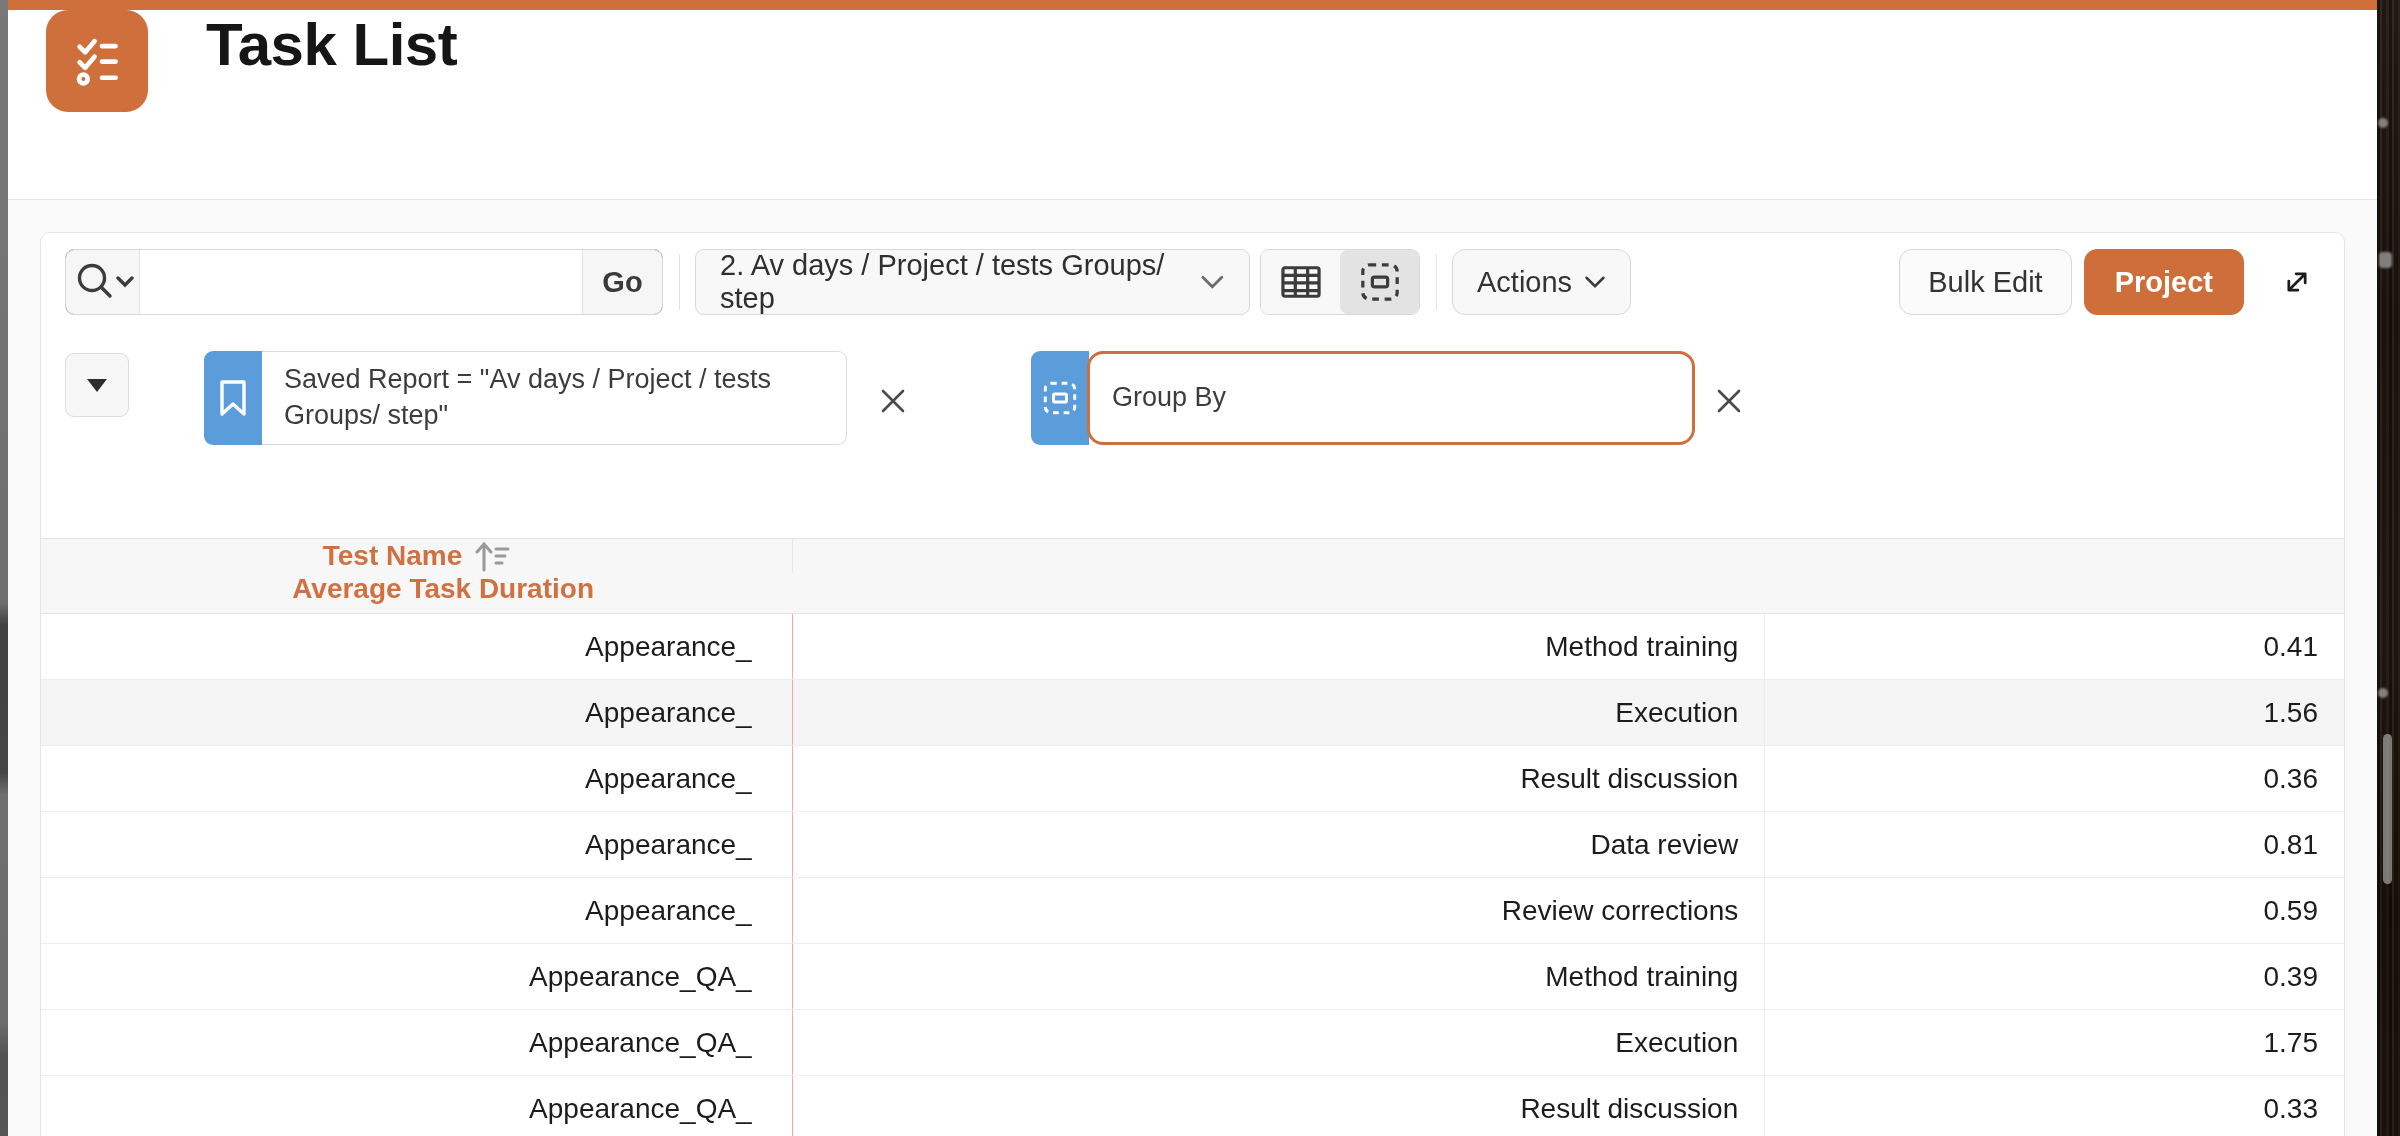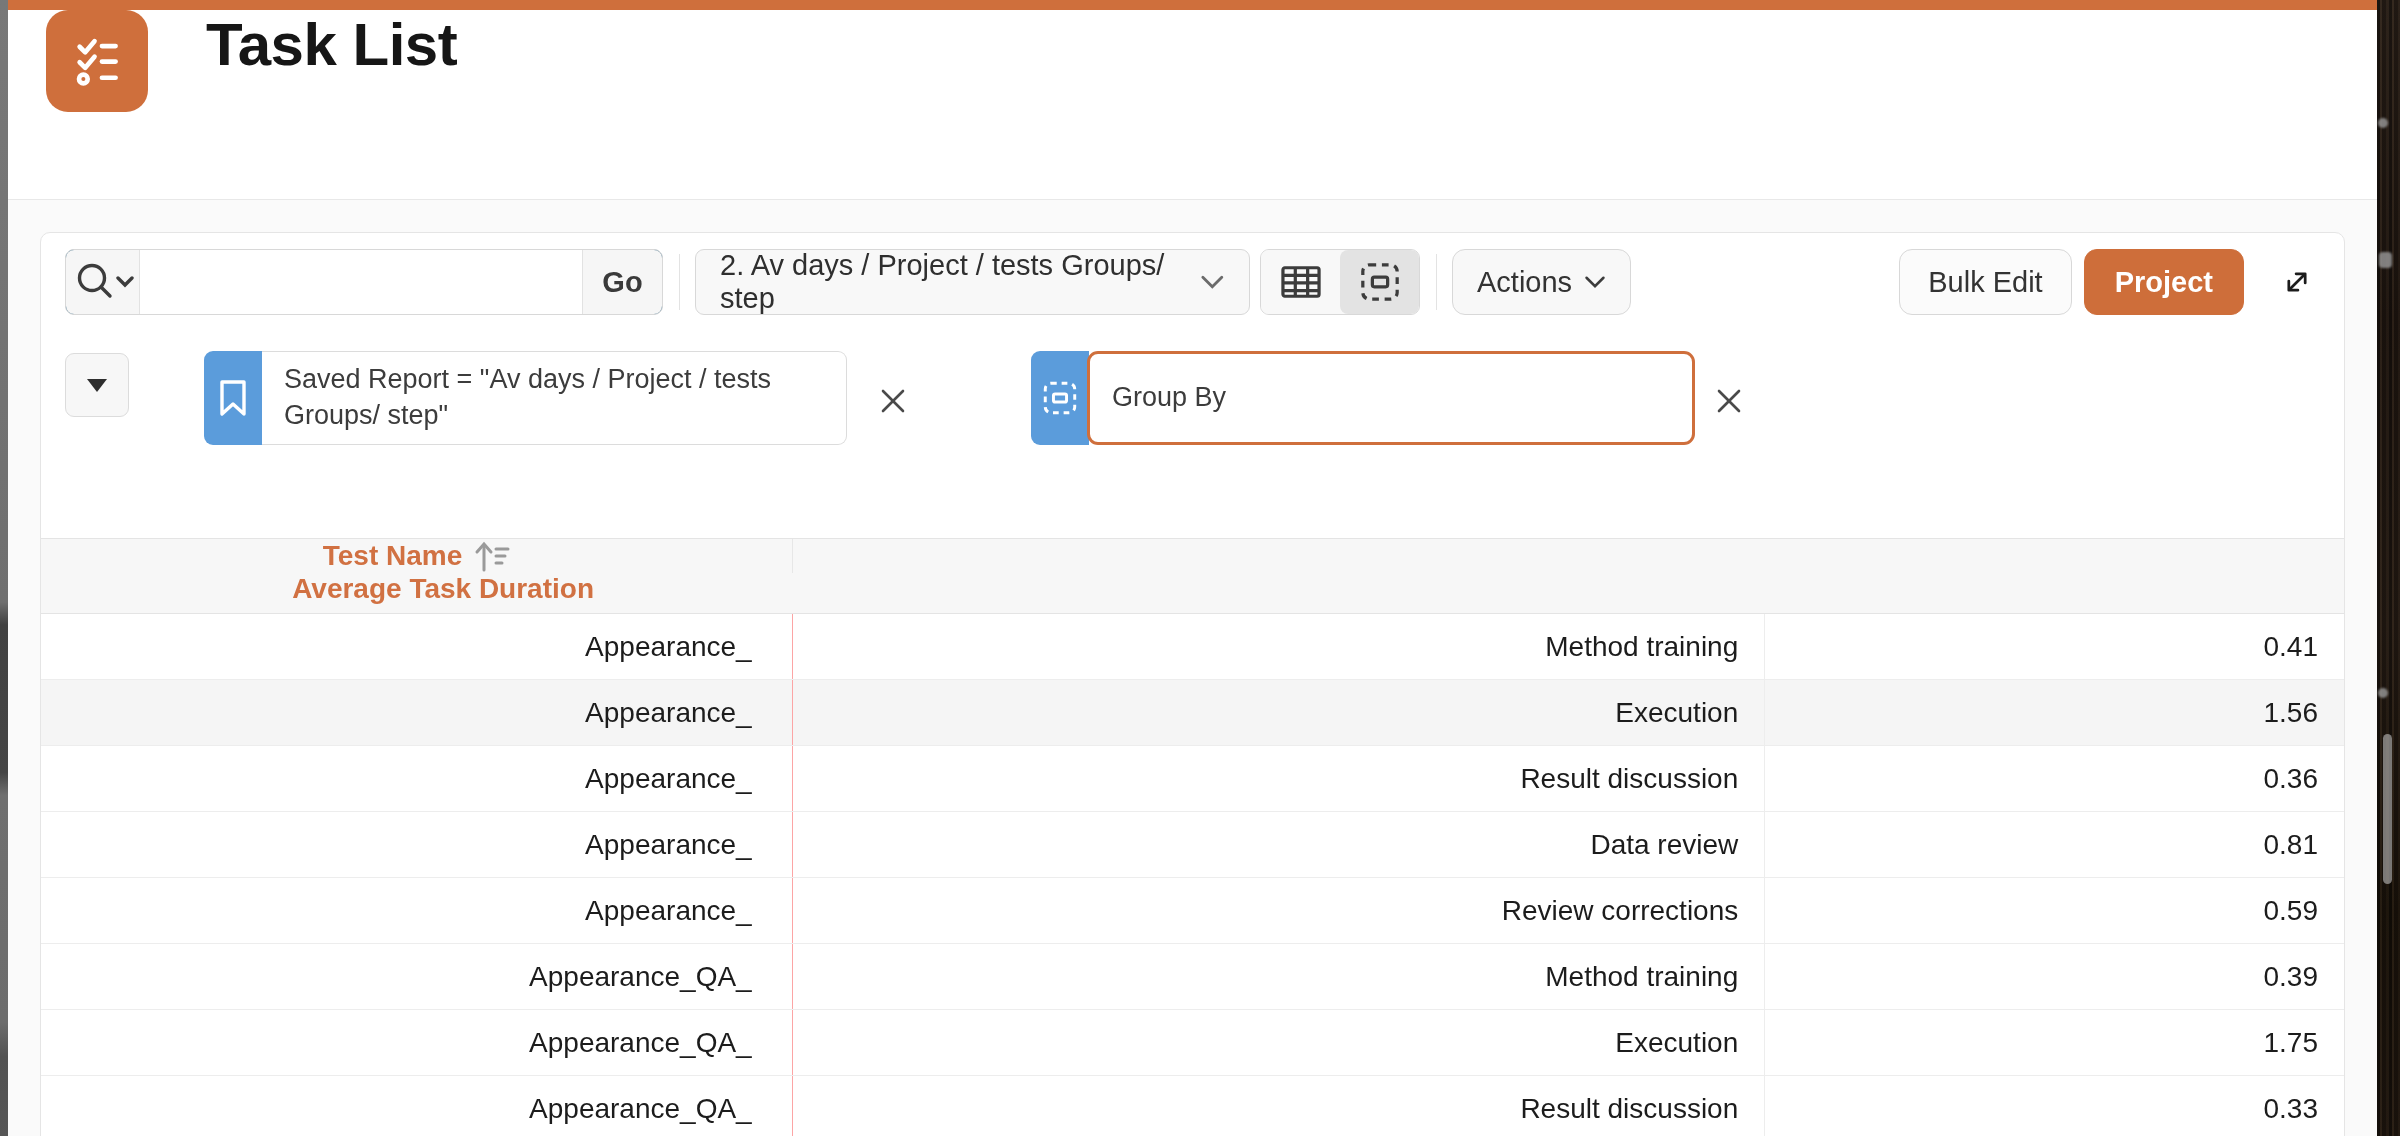--- a/index.html
+++ b/index.html
@@ -53,21 +53,21 @@
   .filters { position:absolute; left:24px; right:24px; top:118px; height:96px; }
   .filter-toggle { position:absolute; left:0; top:2px; width:64px; height:64px; background:#f7f7f7;
     border:1px solid #dcdcdc; border-radius:9px; display:flex; align-items:center; justify-content:center; cursor:pointer; }
   .chip { position:absolute; top:0; display:flex; height:94px; }
   .chip-icon { width:58px; height:94px; background:#5b9cdb; border-radius:9px 0 0 9px; display:flex; align-items:center; justify-content:center; flex:0 0 auto; }
   .chip-body { background:#fff; border:1px solid #dcdcdc; border-left:none; border-radius:0 9px 9px 0;
     display:flex; align-items:center; padding:10px 22px; font-size:27px; color:#3c3c3c; line-height:1.32; cursor:pointer; }
   .chip.saved { left:139px; }
   .chip.saved .chip-body { width:585px; }
   .chip.groupby { left:966px; }
-  .chip.groupby .chip-body { width:608px; border:3px solid #cf6f3c; border-radius:11px; margin-left:-2px; background:#fff; }
+  .chip.groupby .chip-body { width:608px; border:3px solid #cf6f3c; border-radius:16px; margin-left:-2px; background:#fff; }
   .x-btn { position:absolute; top:28px; width:44px; height:44px; background:transparent; border:none; display:flex; align-items:center; justify-content:center; cursor:pointer; }
   .x-1 { left:806px; } .x-2 { left:1642px; }
 
   
   .report-table { position:absolute; left:0; right:0; top:305px; }
   .thead { display:flex; height:76px; background:#f7f7f7; border-top:1px solid #e4e4e4; border-bottom:1px solid #e4e4e4;flex-direction:column; }
   .th { display:flex; align-items:center; font-size:28px; font-weight:700; color:#d17142; cursor:pointer; }
   .th-0 { width:752px; justify-content:center; border-right:1px solid #e7e7e7; }
   .th-1 { width:973px; justify-content:center; border-right:1px solid #e7e7e7; }
   .th-2 { width:579px; justify-content:flex-end; padding-right:26px; }

